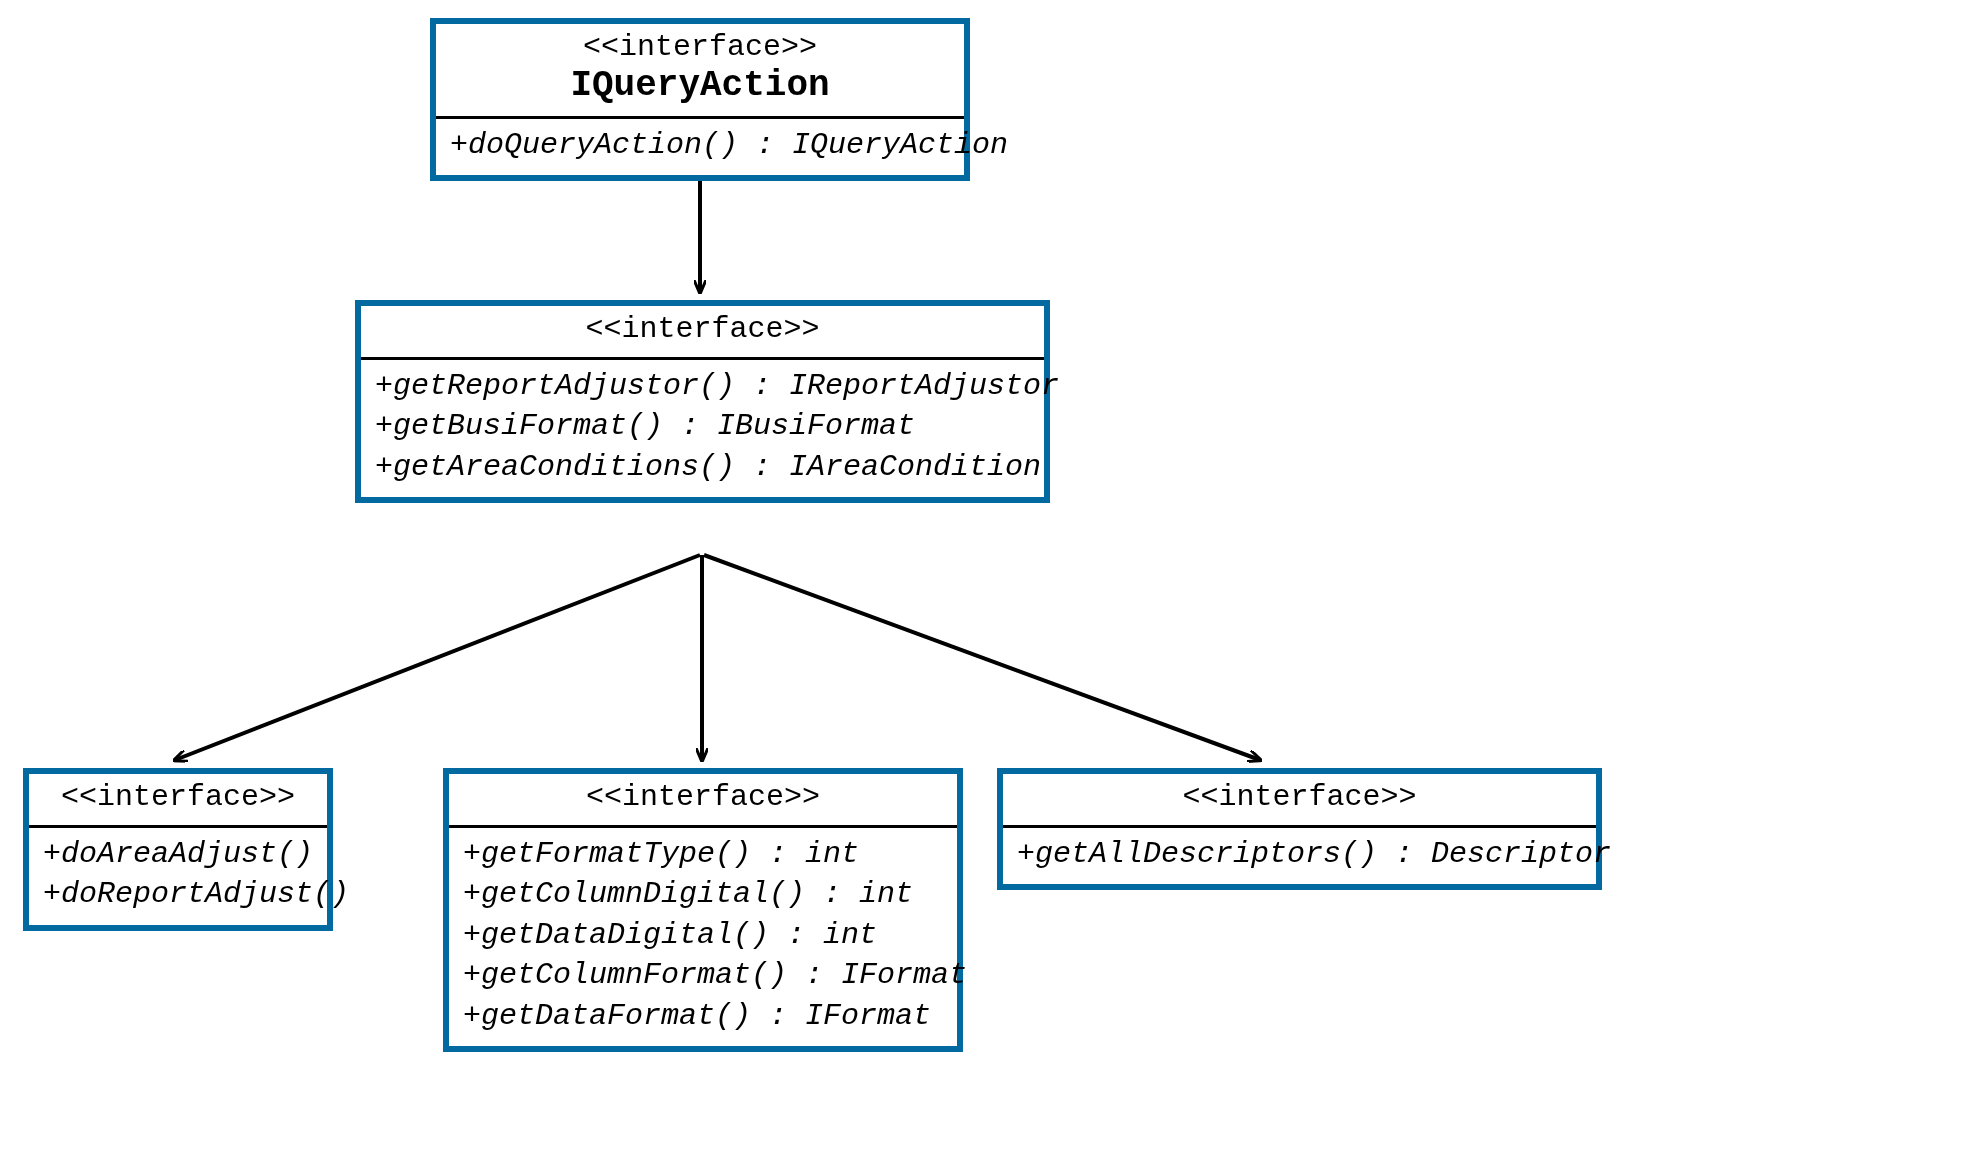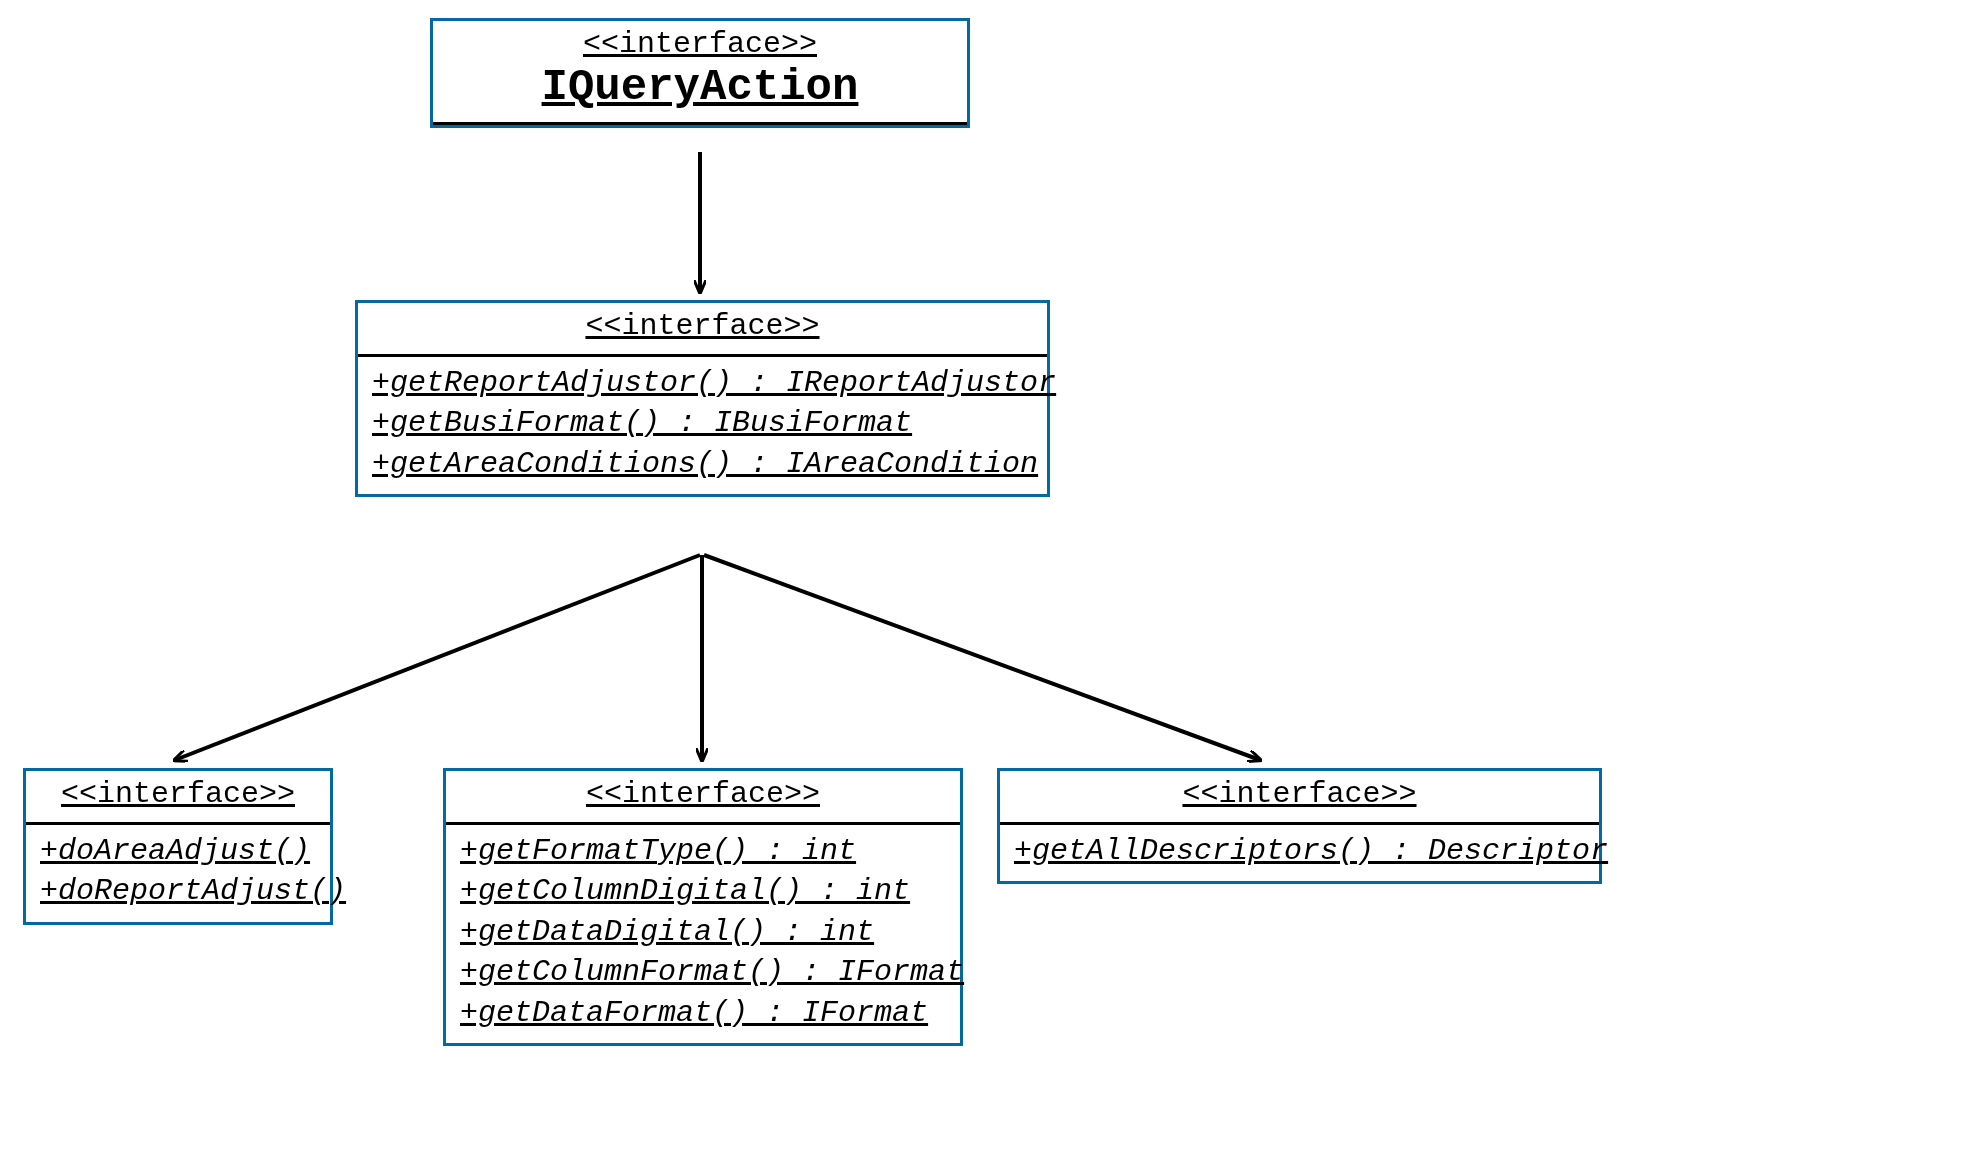--- a/index.html
+++ b/index.html
@@ -7,36 +7,35 @@
     margin: 0;
     padding: 0;
     background: #fff;
     font-family: "Courier New", monospace;
     width: 1968px;
     height: 1160px;
     position: relative;
   }
   .uml-box {
     position: absolute;
-    border: 3px solid #0369a1;
+    border: 6px solid #0369a1;
     background: #fff;
-    text-decoration: underline;
   }
   .uml-header {
     border-bottom: 3px solid #000;
     text-align: center;
     padding: 6px 14px 10px 14px;
   }
   .stereotype {
     font-size: 30px;
     line-height: 1.15;
   }
   .classname {
     font-weight: bold;
-    font-size: 44px;
+    font-size: 36px;
     line-height: 1.15;
   }
   .uml-body {
     padding: 6px 14px 10px 14px;
     font-style: italic;
     font-size: 30px;
     line-height: 1.35;
     white-space: pre;
   }
   svg.connectors {
@@ -64,20 +63,21 @@
   <line x1="702" y1="555" x2="702" y2="760" stroke="#000" stroke-width="4" marker-end="url(#arrowhead)"></line>
 
   <line x1="704" y1="555" x2="1260" y2="760" stroke="#000" stroke-width="4" marker-end="url(#arrowhead)"></line>
 </svg>
 
 <div class="uml-box" style="left:430px; top:18px; width:540px;">
   <div class="uml-header">
     <div class="stereotype">&lt;&lt;interface&gt;&gt;</div>
     <div class="classname">IQueryAction</div>
   </div>
+  <div class="uml-body">+doQueryAction() : IQueryAction</div>
 </div>
 
 <div class="uml-box" style="left:355px; top:300px; width:695px;">
   <div class="uml-header">
     <div class="stereotype">&lt;&lt;interface&gt;&gt;</div>
   </div>
   <div class="uml-body">+getReportAdjustor() : IReportAdjustor
 +getBusiFormat() : IBusiFormat
 +getAreaConditions() : IAreaCondition</div>
 </div>

